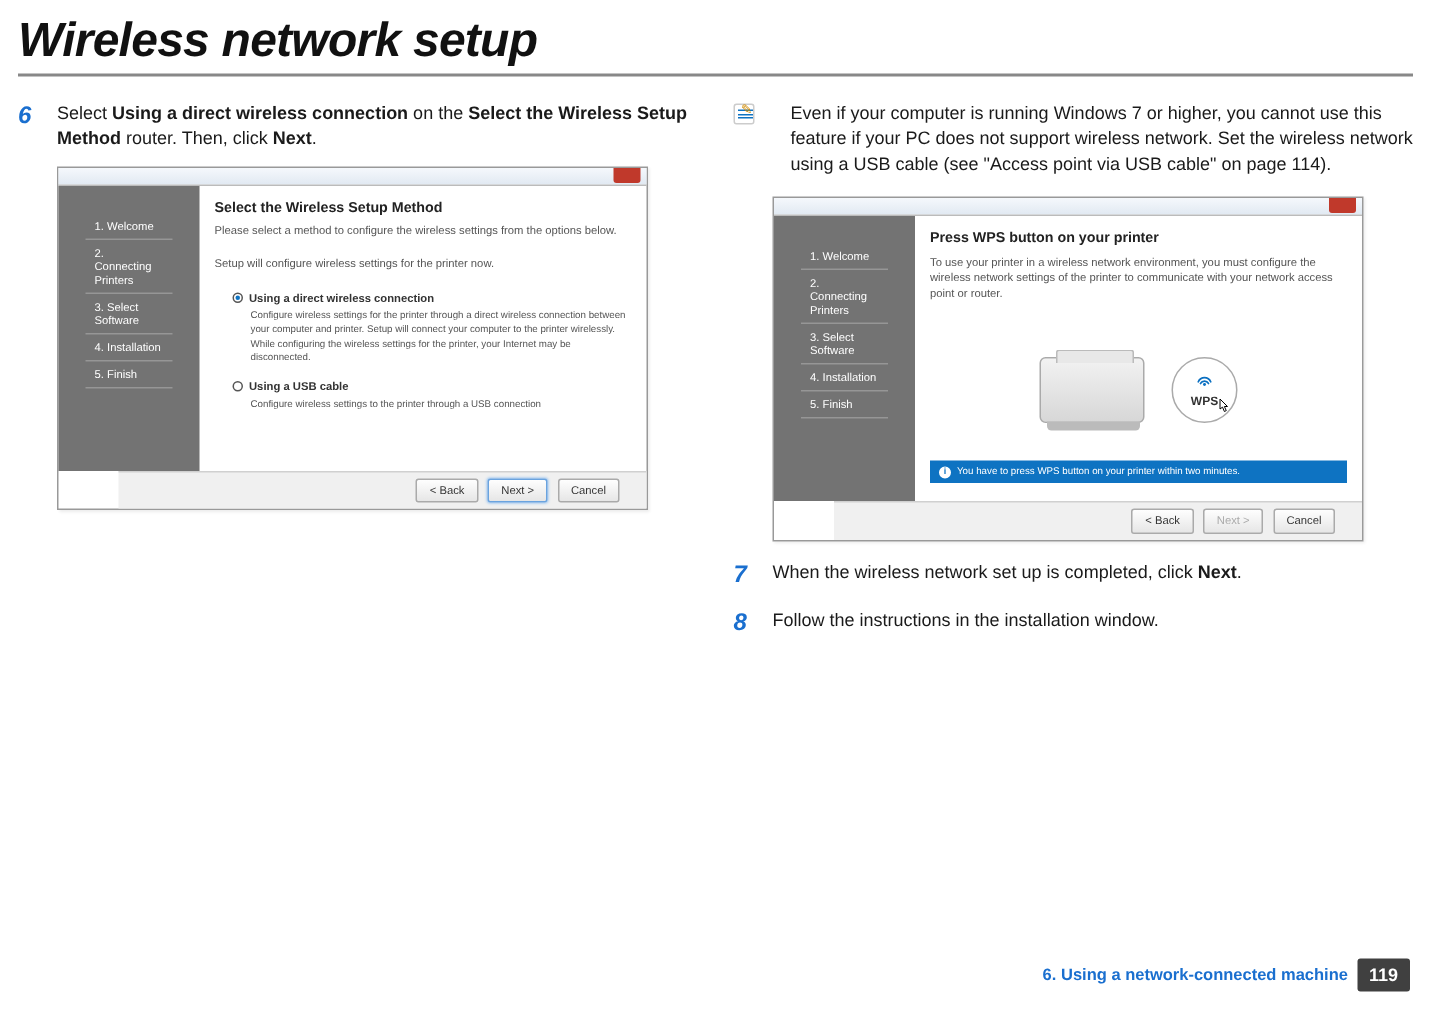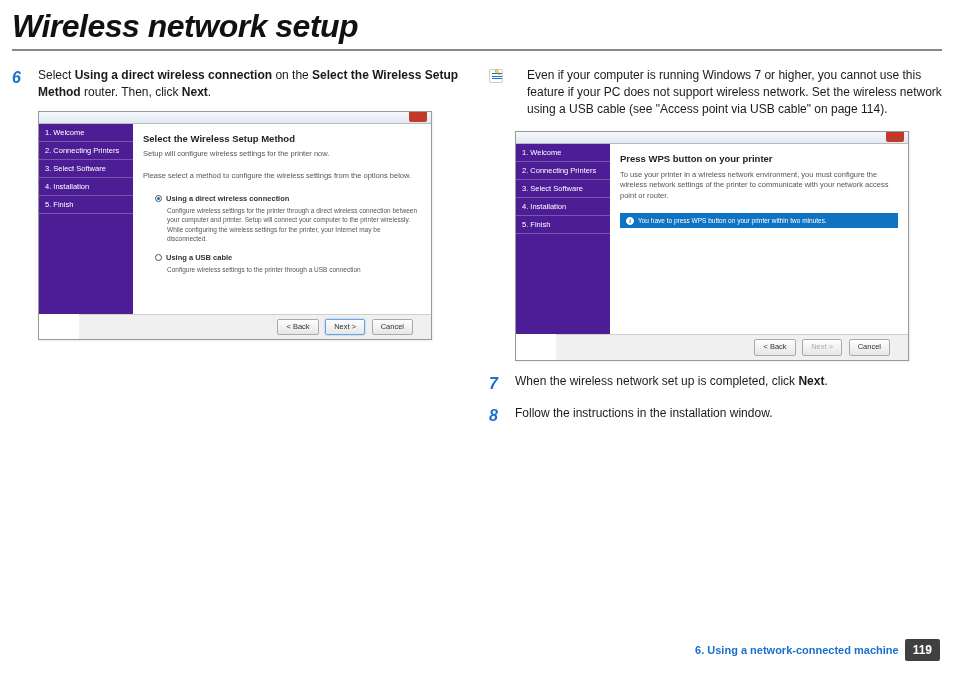--- a/index.html
+++ b/index.html
@@ -60,24 +60,24 @@
   }
   .wizard .titlebar .close {
     position: absolute; right: 4px; top: 0;
     width: 18px; height: 10px;
     background: #c0392b;
     border-radius: 0 0 2px 2px;
   }
   .wizard .body { display: flex; }
   .wizard .sidebar {
     width: 94px;
-    background: #4c1d95;
+    background: #737373;
     color: #fff;
     font-size: 7.5px;
-    padding: 0;
+    padding: 18px;
   }
   .wizard .sidebar .sbitem {
     padding: 4px 6px;
     border-bottom: 1px solid rgba(255,255,255,0.25);
     line-height: 1.2;
   }
   .wizard .main {
     flex: 1;
     padding: 8px 10px;
     color: #333;
@@ -241,22 +241,22 @@
       <div class="body">
         <div class="sidebar">
           <div class="sbitem">1. Welcome</div>
           <div class="sbitem">2. Connecting Printers</div>
           <div class="sbitem">3. Select Software</div>
           <div class="sbitem">4. Installation</div>
           <div class="sbitem">5. Finish</div>
         </div>
         <div class="main">
           <div class="h">Select the Wireless Setup Method</div>
+          <div class="sub">Please select a method to configure the wireless settings from the options below.</div>
           <div class="sub">Setup will configure wireless settings for the printer now.</div>
-          <div class="sub">Please select a method to configure the wireless settings from the options below.</div>
 
           <div class="opt">
             <div class="radio sel"></div>
             <div class="lbl">Using a direct wireless connection</div>
           </div>
           <div class="desc" style="font-size:6.5px;color:#555;margin:0 0 10px 24px;">Configure wireless settings for the printer through a direct wireless connection between your computer and printer. Setup will connect your computer to the printer wirelessly. While configuring the wireless settings for the printer, your Internet may be disconnected.</div>
 
           <div class="opt">
             <div class="radio"></div>
             <div class="lbl">Using a USB cable</div>
@@ -287,20 +287,40 @@
         <div class="sidebar">
           <div class="sbitem">1. Welcome</div>
           <div class="sbitem">2. Connecting Printers</div>
           <div class="sbitem">3. Select Software</div>
           <div class="sbitem">4. Installation</div>
           <div class="sbitem">5. Finish</div>
         </div>
         <div class="main" style="padding-bottom:0;">
           <div class="h">Press WPS button on your printer</div>
           <div class="sub">To use your printer in a wireless network environment, you must configure the wireless network settings of the printer to communicate with your network access point or router.</div>
+          <div class="printer">
+            <div class="pbox"></div>
+            <div class="wpsbtn">
+              <span class="ic">
+                <svg width="12" height="12" viewBox="0 0 16 16">
+                    <g fill="none" stroke="#0b70c1" stroke-width="1.6" stroke-linecap="round">
+                      <path d="M2.5 10 A6 6 0 0 1 13.5 10"></path>
+                      <path d="M4.5 11.5 A4 4 0 0 1 11.5 11.5"></path>
+                    </g>
+                    <circle cx="8" cy="12.5" r="1.3" fill="#0b70c1"></circle>
+                  </svg>
+              </span>
+              <span>WPS</span>
+              <span class="cursor">
+                <svg viewBox="0 0 12 14">
+                    <path d="M4 1 L4 9 L6 7.5 L7.5 11 L9 10.3 L7.5 7 L10 7 Z" fill="#fff" stroke="#000" stroke-width="0.8"></path>
+                  </svg>
+              </span>
+            </div>
+          </div>
           <div class="bluebar">
             <span class="info">i</span>
             <span>You have to press WPS button on your printer within two minutes.</span>
           </div>
         </div>
       </div>
       <div class="btnrow">
         <span class="btn">&lt; Back</span>
         <span class="btn" style="color:#aaa">Next &gt;</span>
         <span class="btn">Cancel</span>

